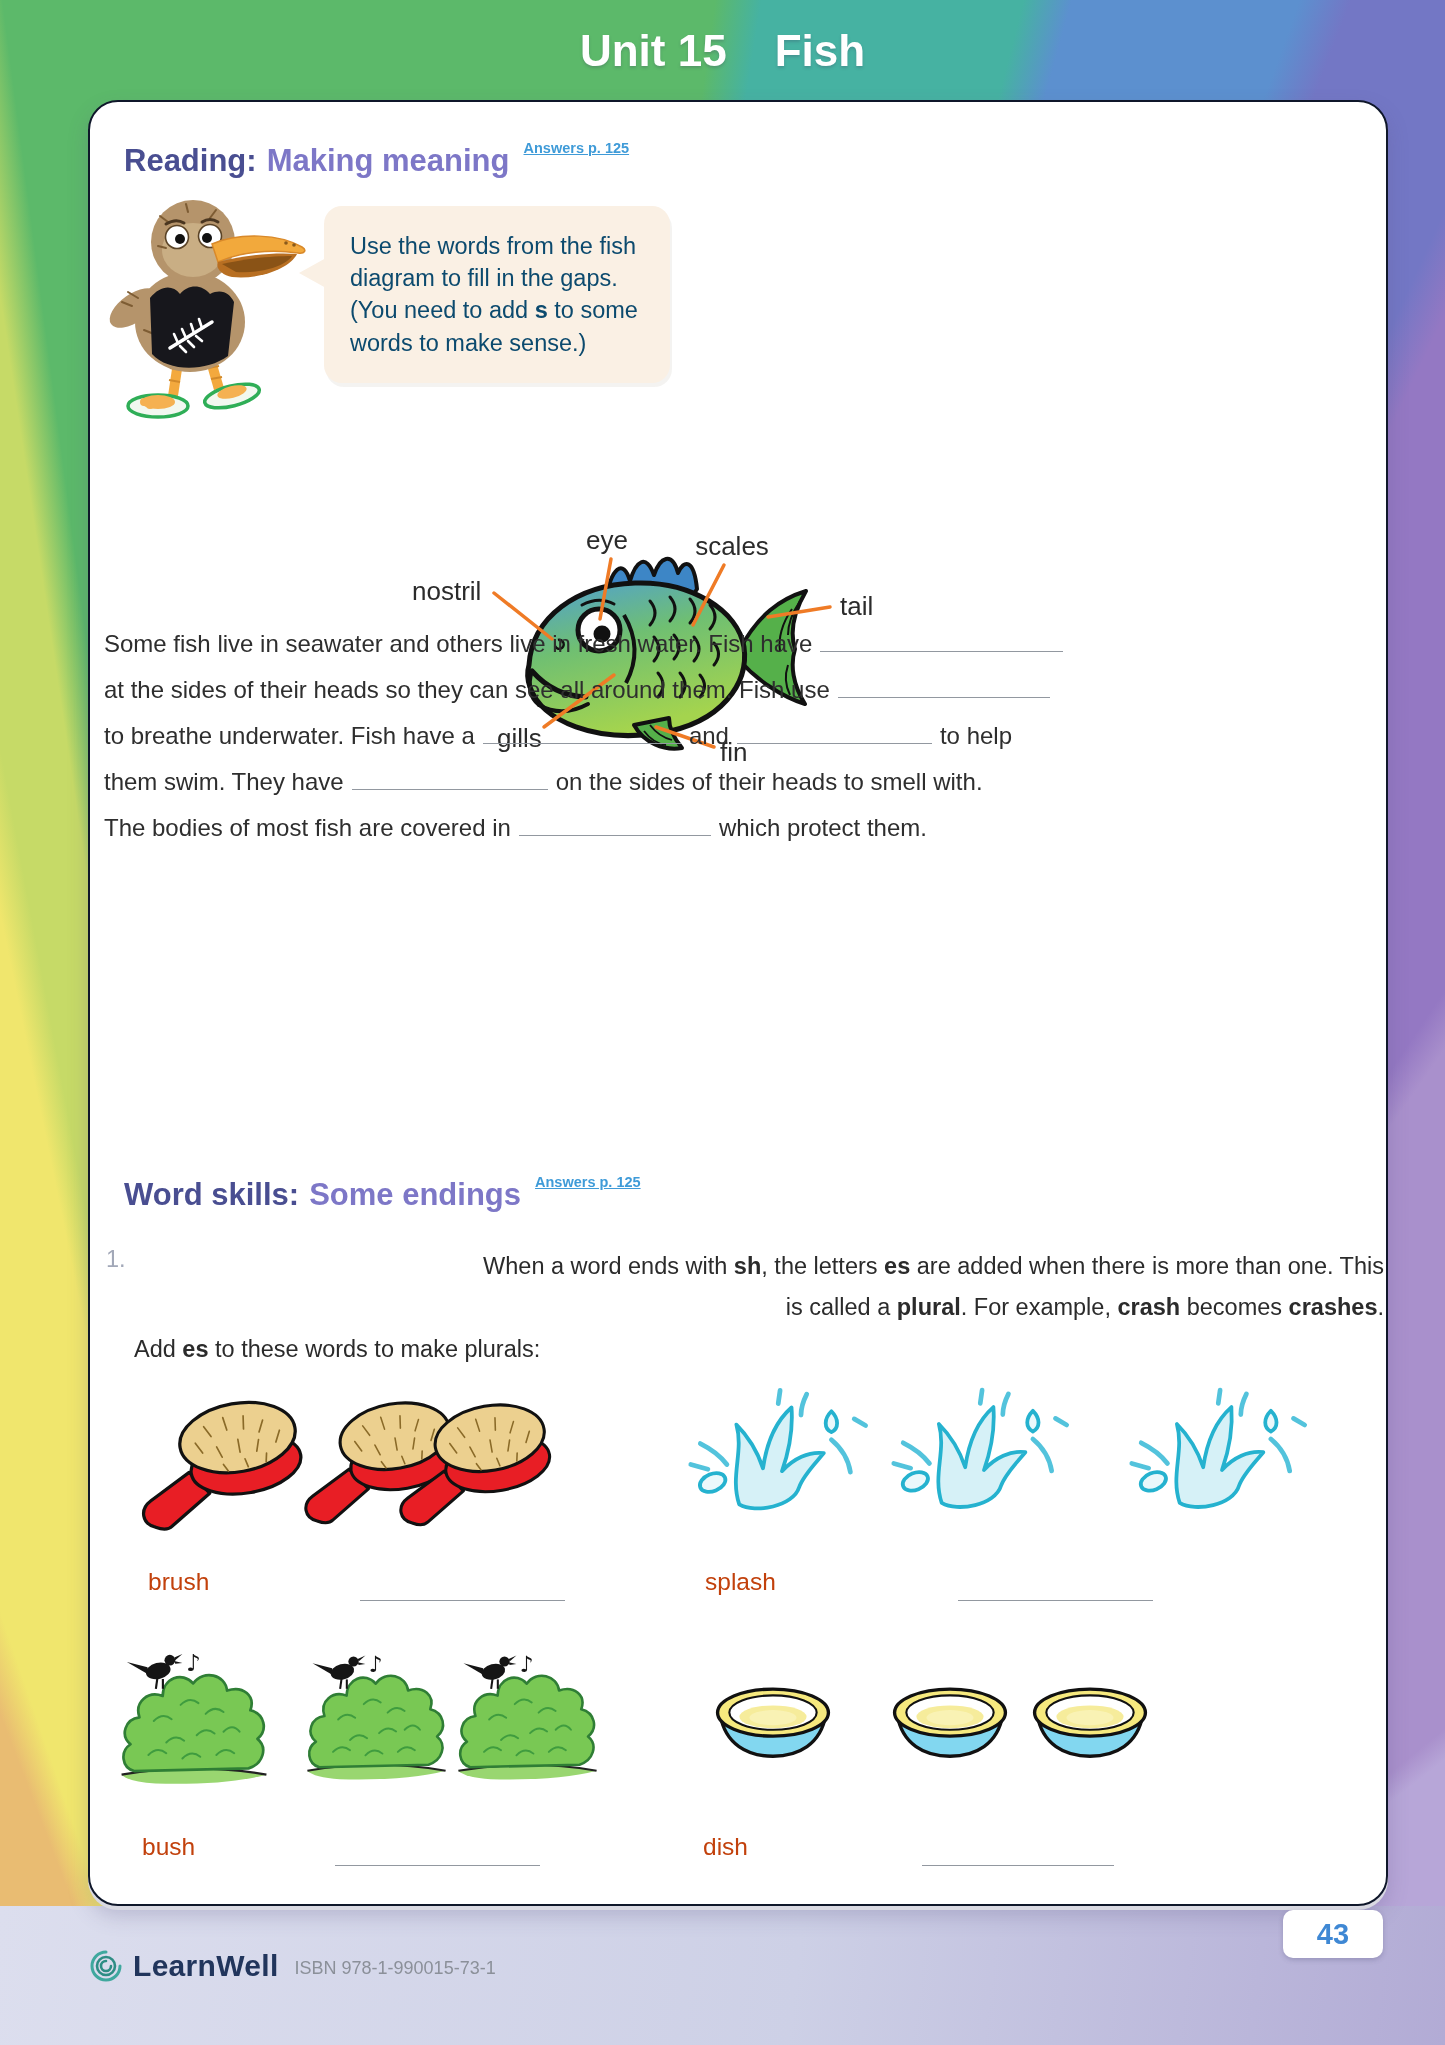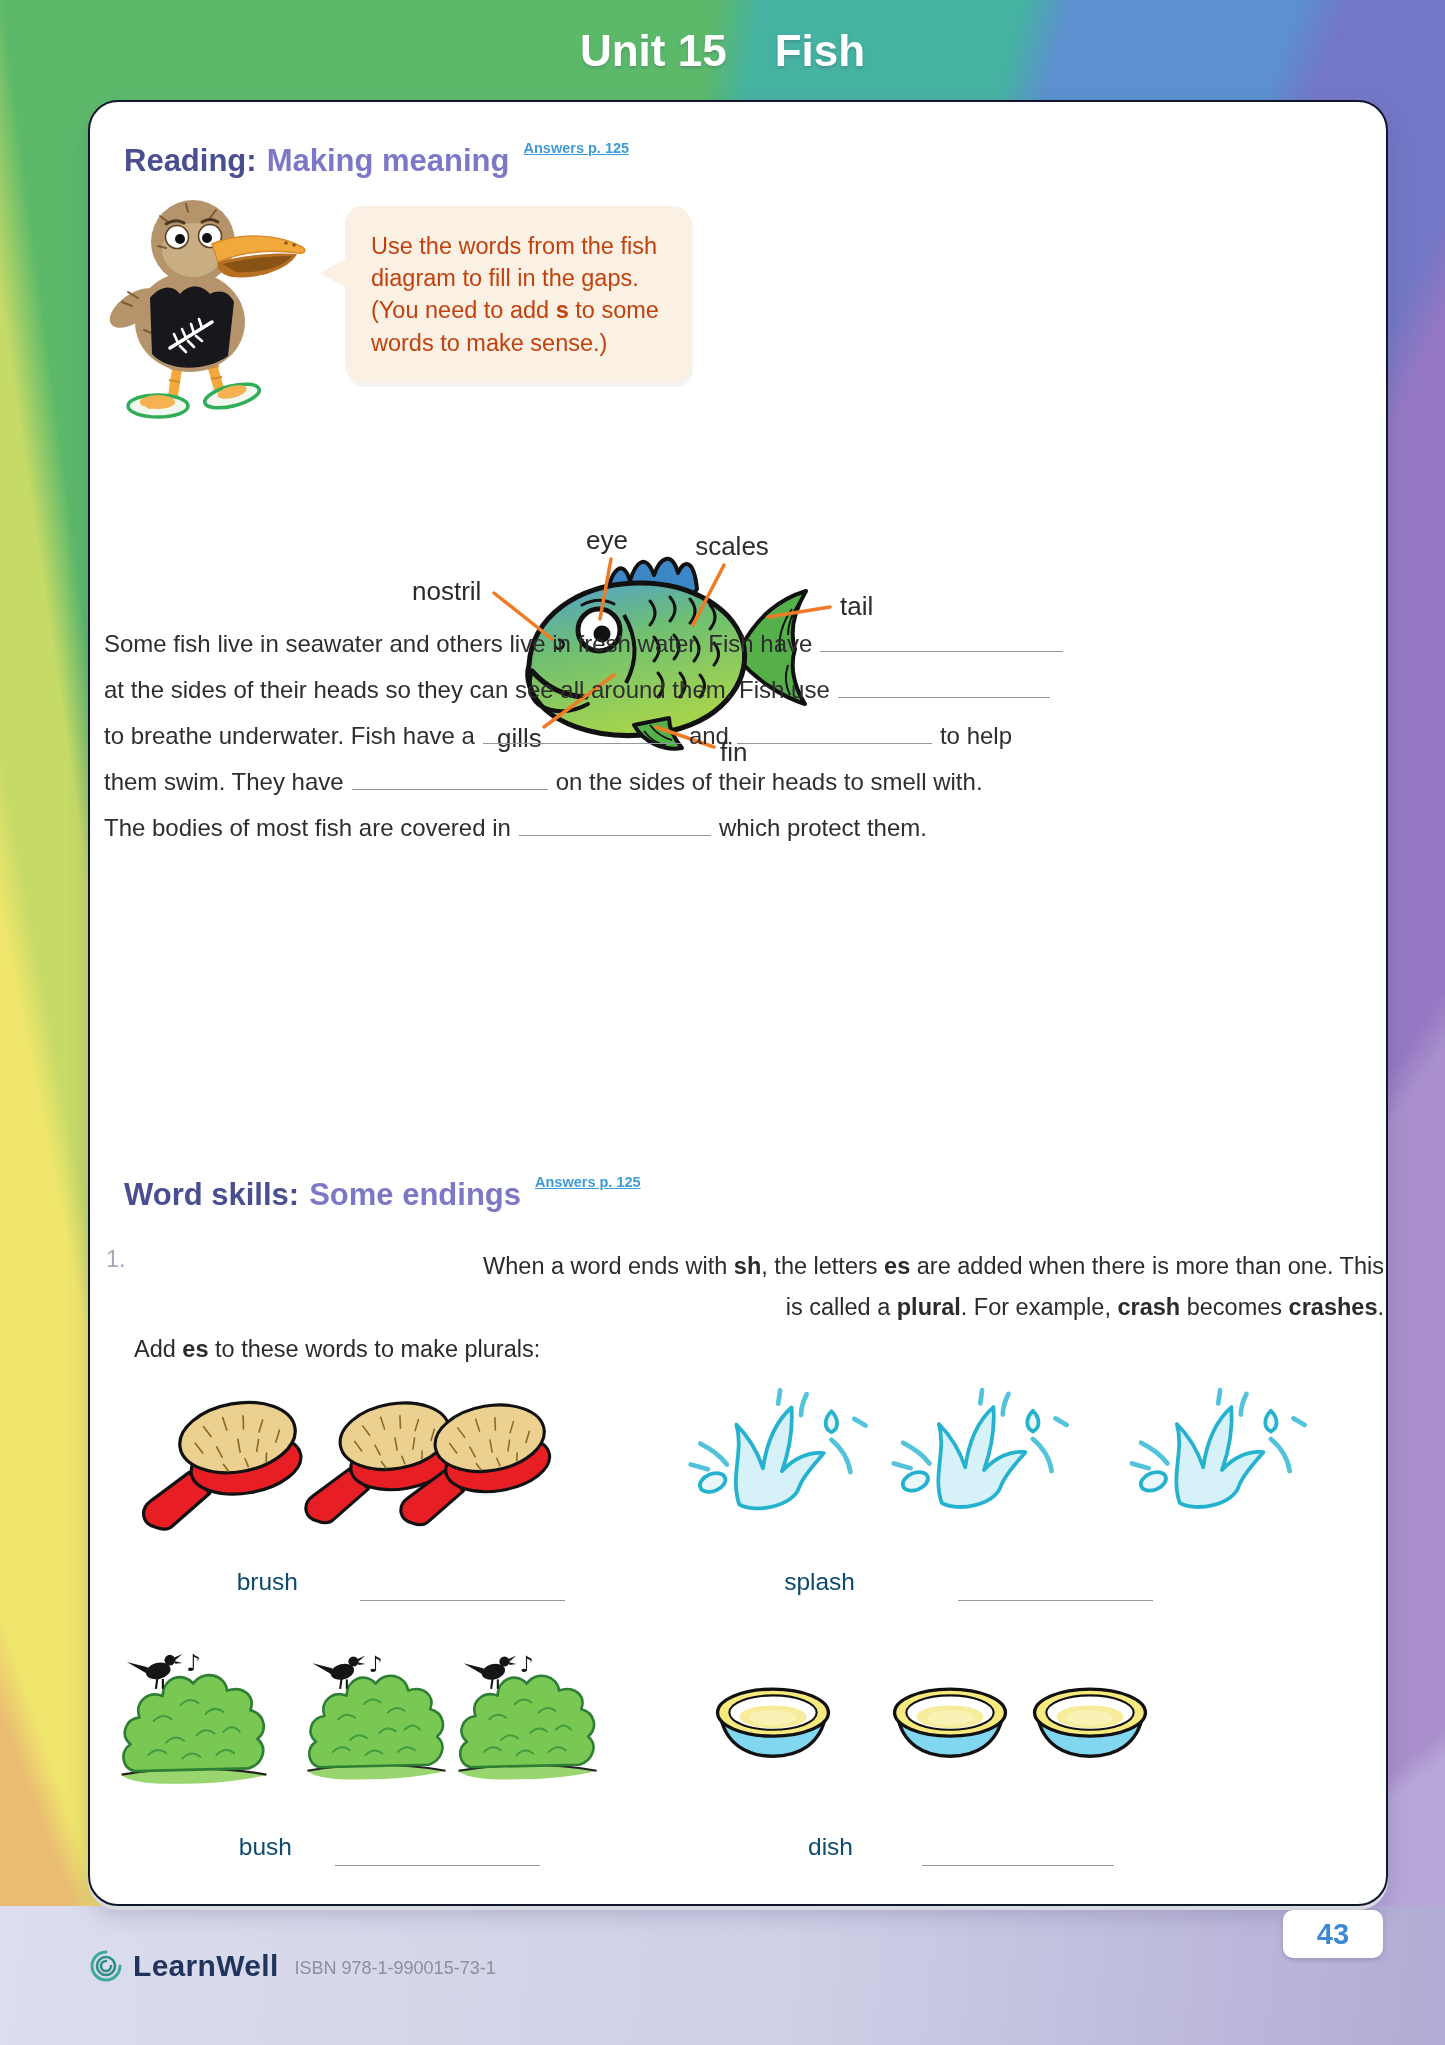--- a/index.html
+++ b/index.html
@@ -23,37 +23,37 @@
   .page-title{position:absolute;left:0;top:26px;width:1445px;display:flex;justify-content:center;gap:48px;
     color:#fff;font-size:44px;font-weight:bold;text-shadow:0 2px 3px rgba(60,60,90,.25);}
   .card{position:absolute;left:88px;top:100px;width:1300px;height:1806px;background:#fff;
     border:2px solid #0f172a;border-radius:30px;box-sizing:border-box;
     box-shadow:0 4px 0 #d9d9e2,0 10px 20px rgba(90,85,130,.25);}
   .sec-h{position:absolute;font-size:31px;font-weight:bold;white-space:nowrap;}
   .sec-h .lbl{color:#494e91;}
   .sec-h .ttl{color:#7d77c7;margin-left:10px;}
   .answers-link{color:#3f9bd8;font-size:14.5px;font-weight:bold;text-decoration:underline;
     vertical-align:18px;margin-left:14px;cursor:pointer;}
-  .bubble{position:absolute;left:255px;top:104px;width:346px;background:#faf0e4;border-radius:18px;
-    padding:24px 26px;box-sizing:border-box;font-size:23.5px;line-height:1.37;color:#c2410c;
+  .bubble{position:absolute;left:234px;top:104px;width:346px;background:#faf0e4;border-radius:18px;
+    padding:24px 26px;box-sizing:border-box;font-size:23.5px;line-height:1.37;color:#0c4a6e;
     box-shadow:2px 4px 0 rgba(120,100,80,.08);}
   .bubble::before{content:"";position:absolute;left:-25px;top:52px;border-style:solid;
     border-width:15px 27px 15px 0;border-color:transparent #faf0e4 transparent transparent;}
   .kiwi{position:absolute;left:8px;top:88px;}
   .fishdia{position:absolute;left:302px;top:395px;}
   .fishdia text{font-family:"Liberation Sans","DejaVu Sans",sans-serif;font-size:26px;fill:#2b2b2b;}
   .fill-para{position:absolute;left:14px;top:528px;width:1276px;font-size:24px;color:#2e2e2e;}
   .fill-line{height:46px;white-space:nowrap;display:flex;align-items:baseline;}
   .blank{display:inline-block;border-bottom:1.5px solid #9298a0;height:20px;margin:0 8px;cursor:text;}
   .num{position:absolute;left:16px;top:1144px;color:#a2a8b8;font-size:23.5px;}
   .rule{position:absolute;left:44px;top:1144px;width:1250px;font-size:23.5px;line-height:41px;color:#2b2b2b;text-align:right;}
   .instruction{position:absolute;left:44px;top:1234px;font-size:23.5px;color:#2b2b2b;}
   b{font-weight:bold;}
   .eximg{position:absolute;}
-  .exlabel{position:absolute;font-size:24.5px;color:#0c4a6e;width:150px;text-align:right;}
+  .exlabel{position:absolute;font-size:24.5px;color:#c2410c;width:150px;text-align:left;}
   .exblank{position:absolute;border-bottom:1.5px solid #9298a0;height:24px;cursor:text;}
   .brand-row{position:absolute;left:88px;top:1948px;display:flex;align-items:center;}
   .brand-name{font-size:30px;font-weight:600;color:#21355c;margin-left:9px;letter-spacing:.3px;}
   .isbn{font-size:18px;color:#8b9099;margin-left:16px;margin-top:4px;}
   .page-badge{position:absolute;left:1283px;top:1910px;width:100px;height:48px;background:#ffffff;
     border-radius:10px;box-shadow:0 2px 5px rgba(60,60,100,.25);display:flex;align-items:center;
     justify-content:center;font-size:29px;font-weight:600;color:#3f88d4;}
 </style>
 </head>
 <body>

